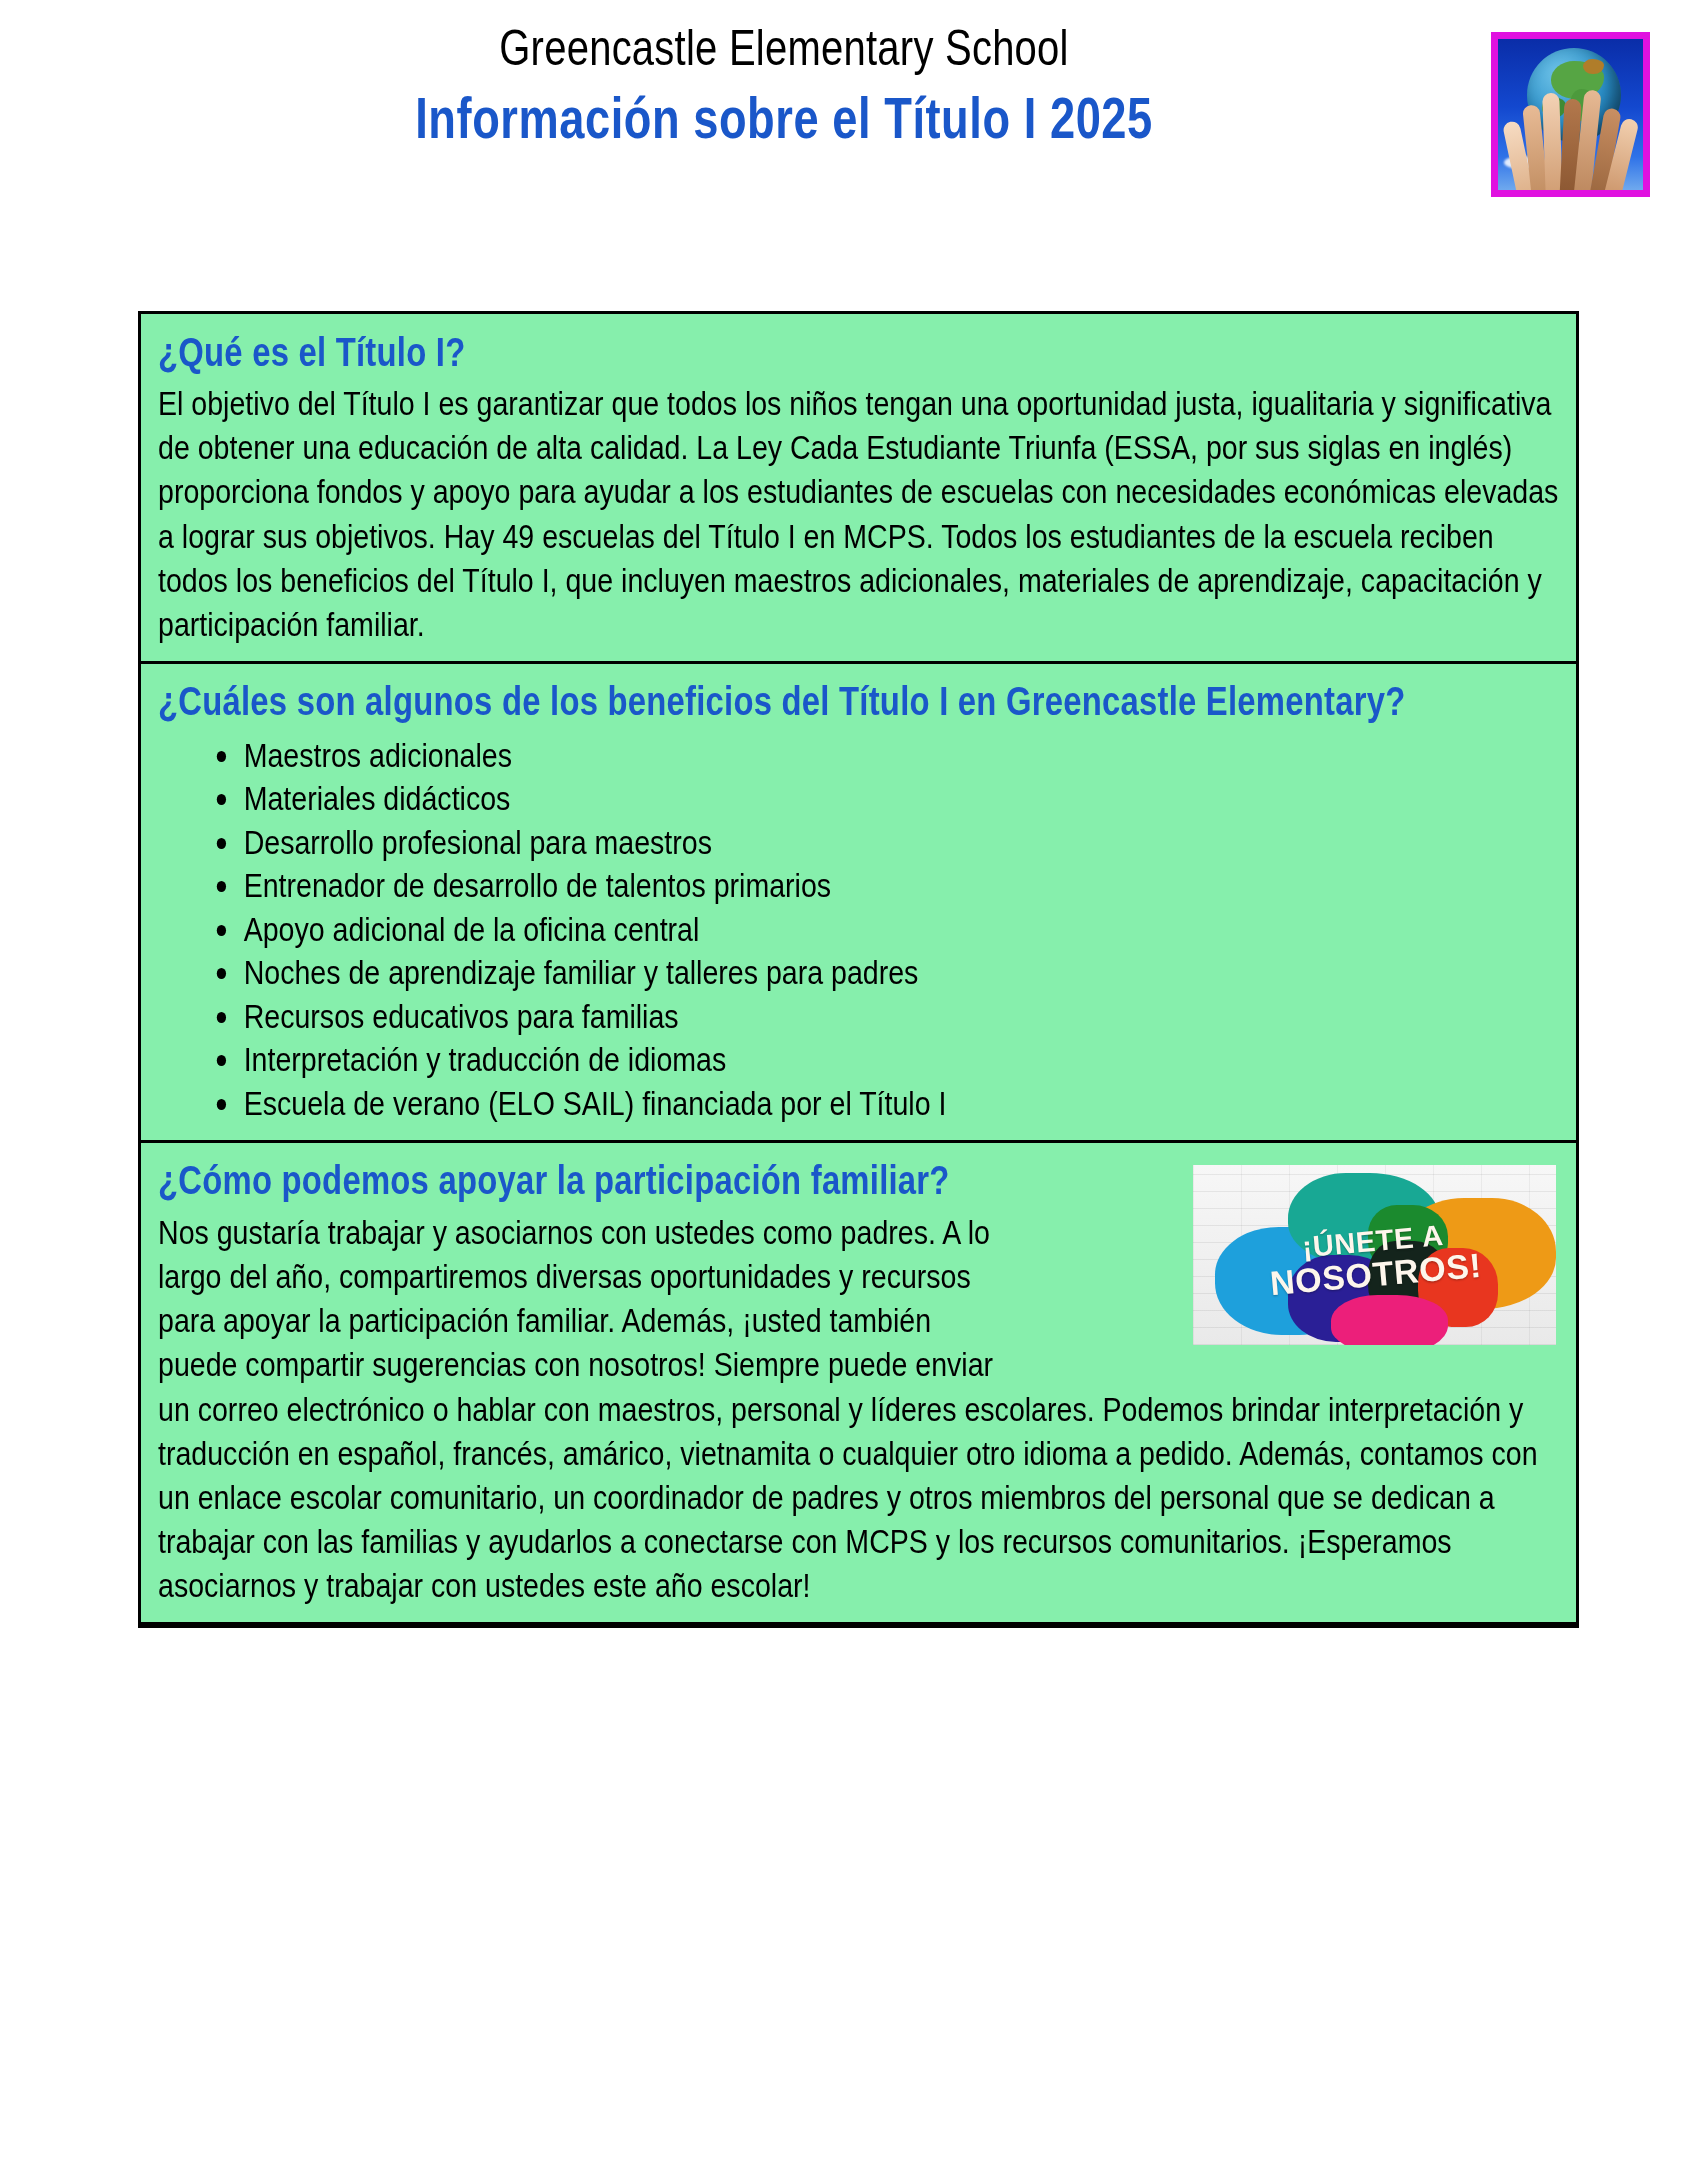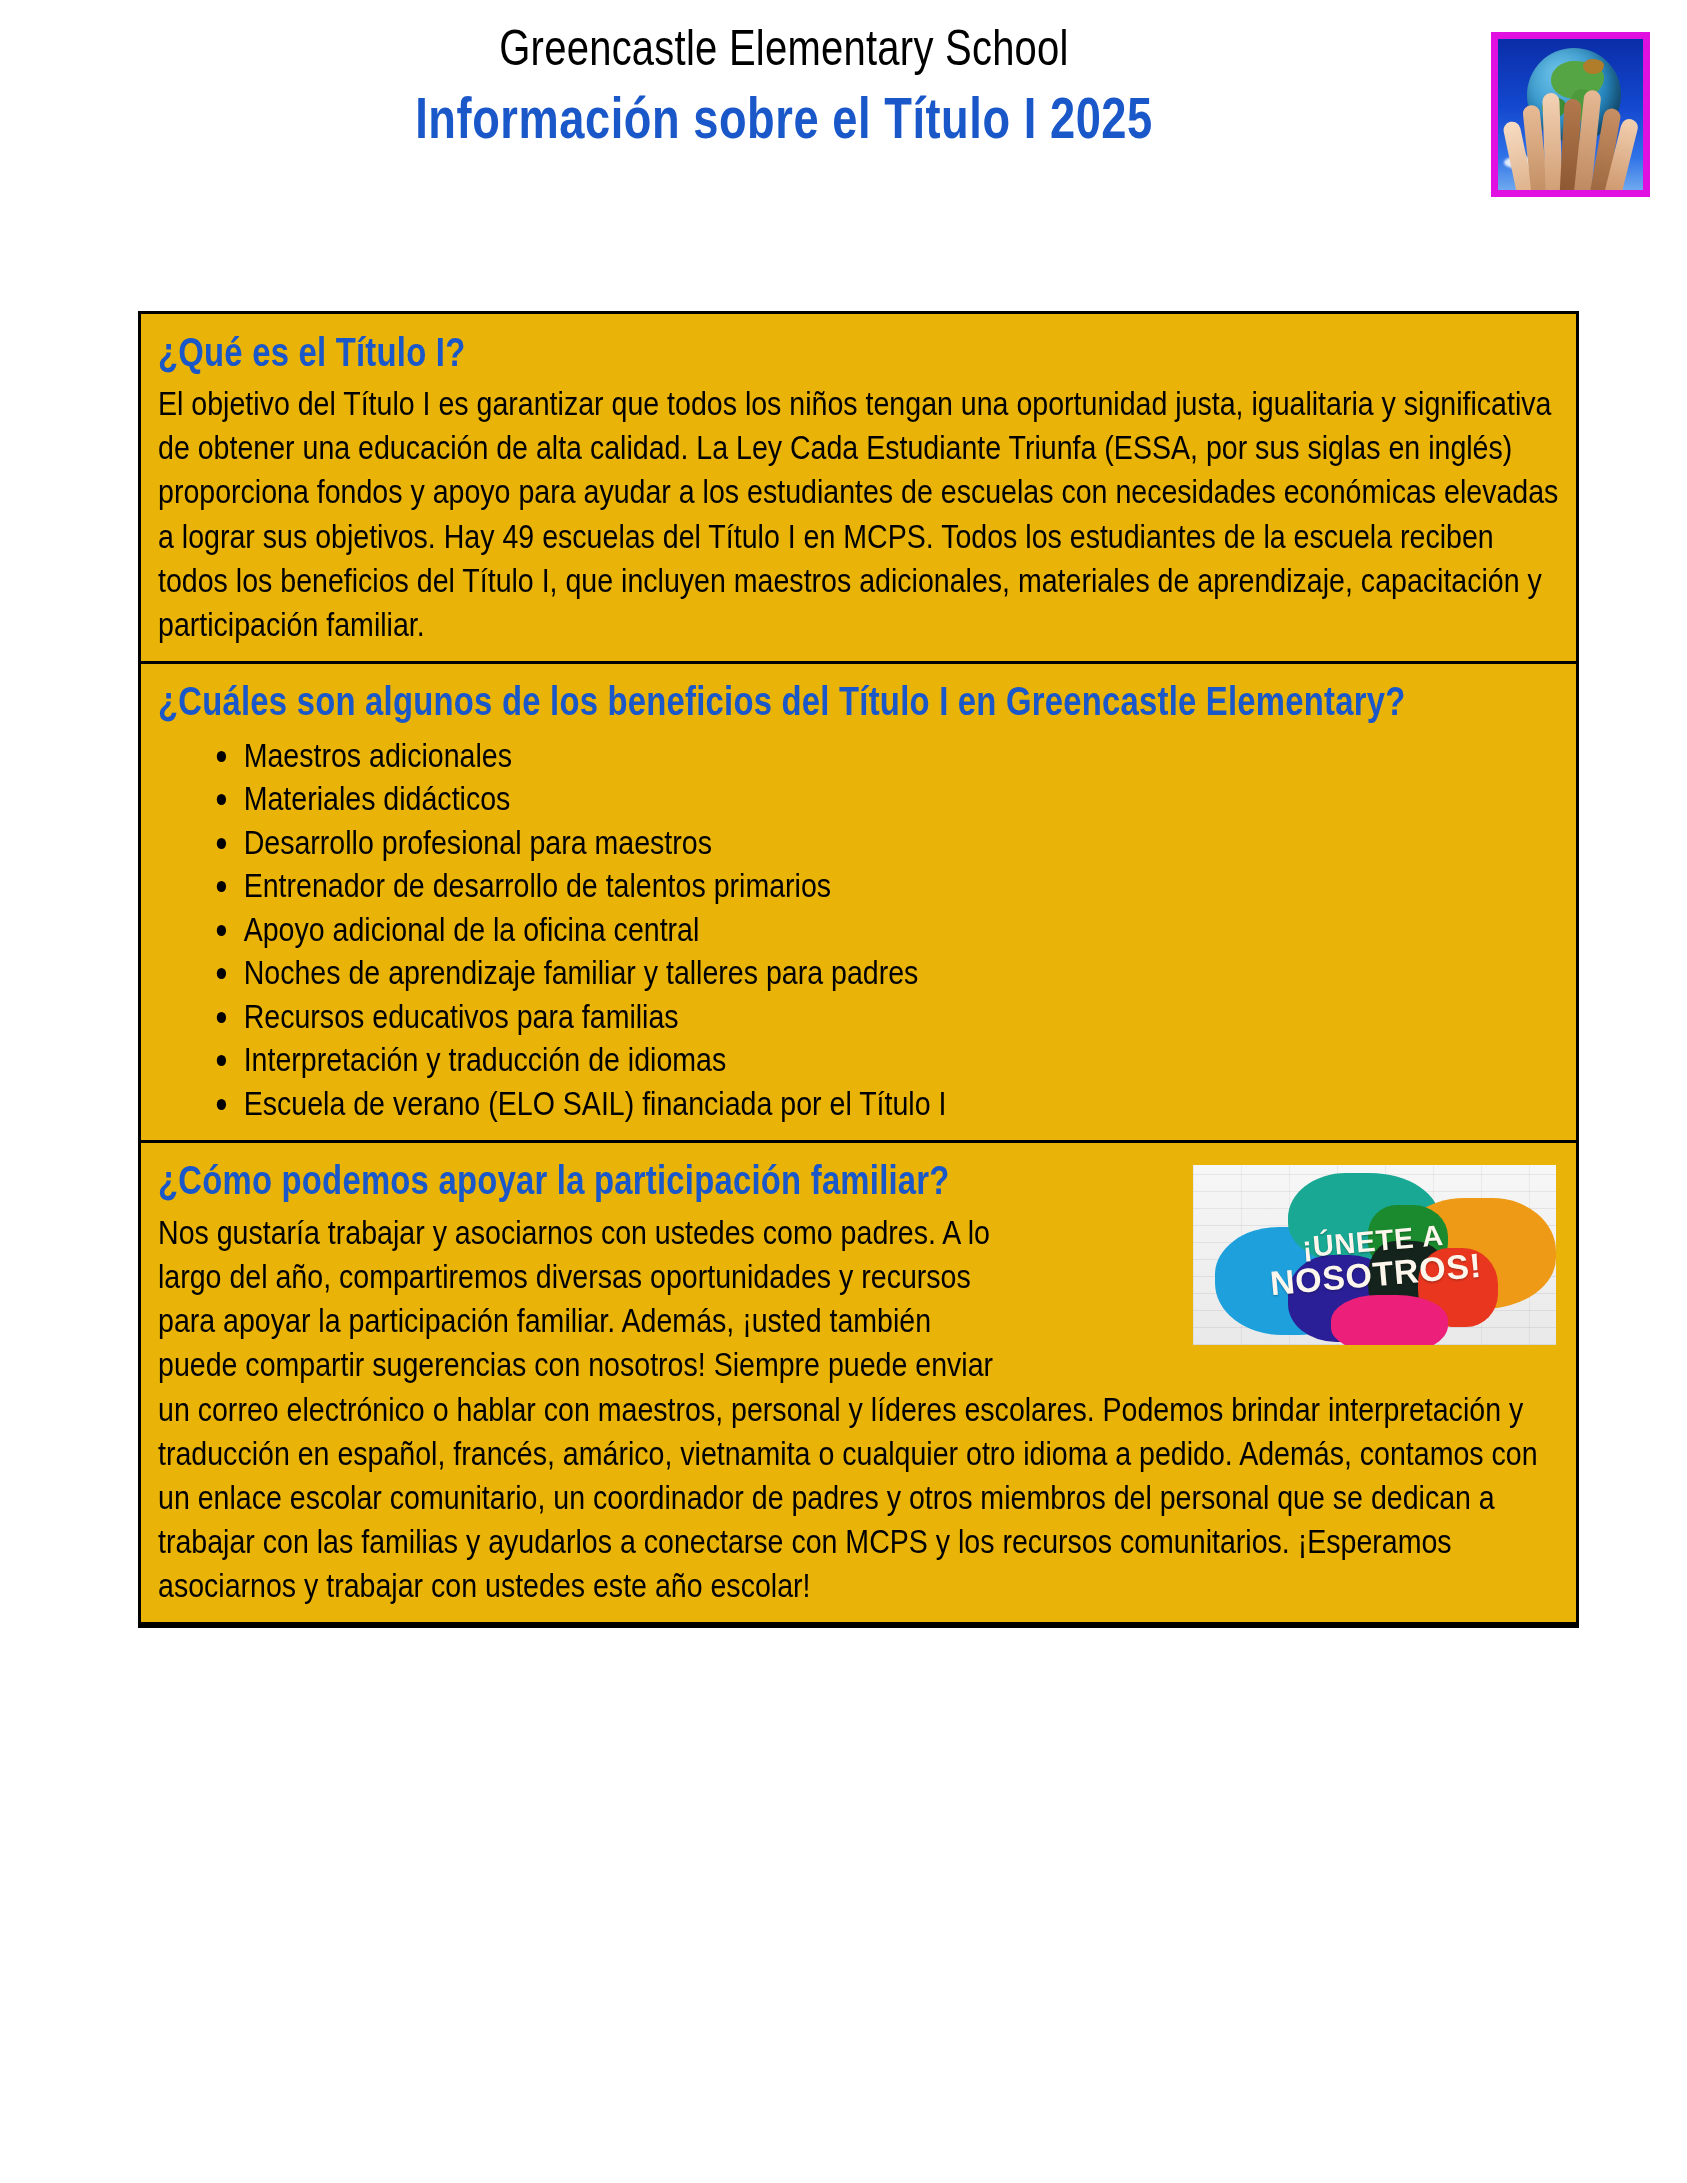--- a/index.html
+++ b/index.html
@@ -123,21 +123,21 @@
 
   
   .info-table {
     position: absolute;
     left: 138px;
     top: 311px;
     width: 1441px;
     border: 3.3px solid #000000;
     border-bottom: 6px solid #000000;
     box-sizing: border-box;
-    background: #eab308;
+    background: #86efac;
   }
   .section {
     border-bottom: 3.3px solid #000000;
     padding: 10.6px 17px 14.6px 17px;
     box-sizing: border-box;
   }
   .section:last-child { border-bottom: none; }
 
   .sec-heading {
     color: #1a57c9;

